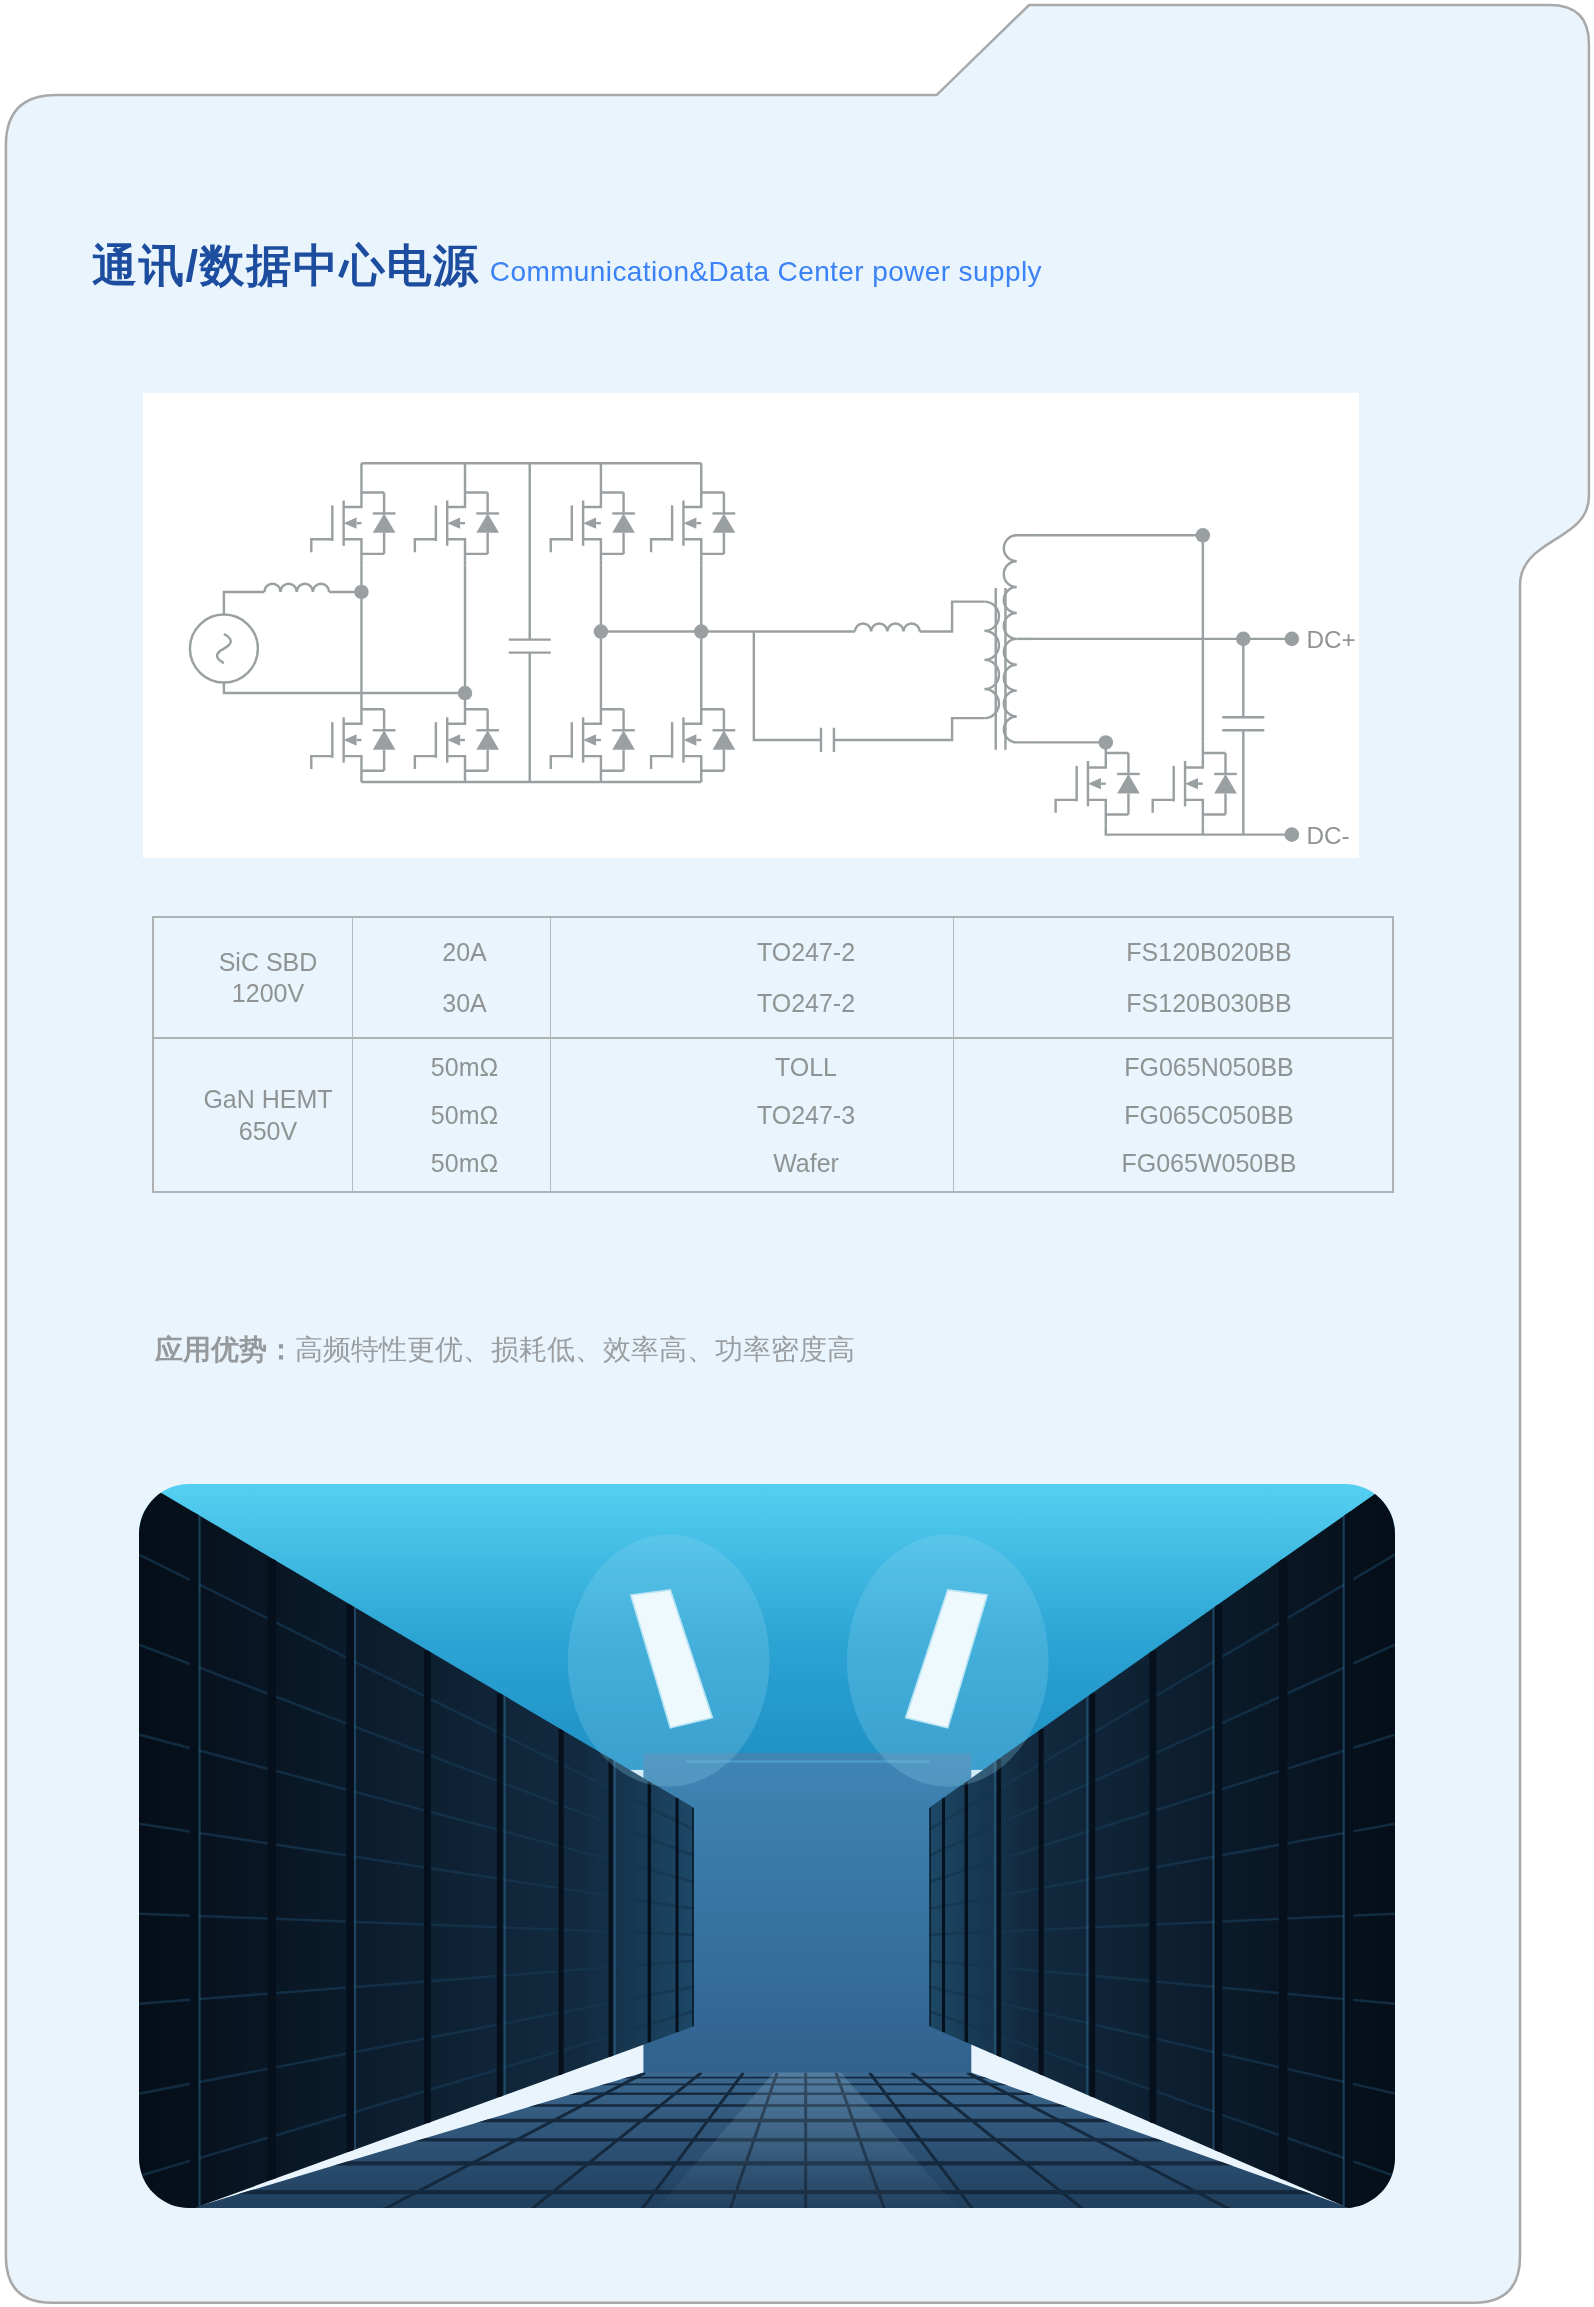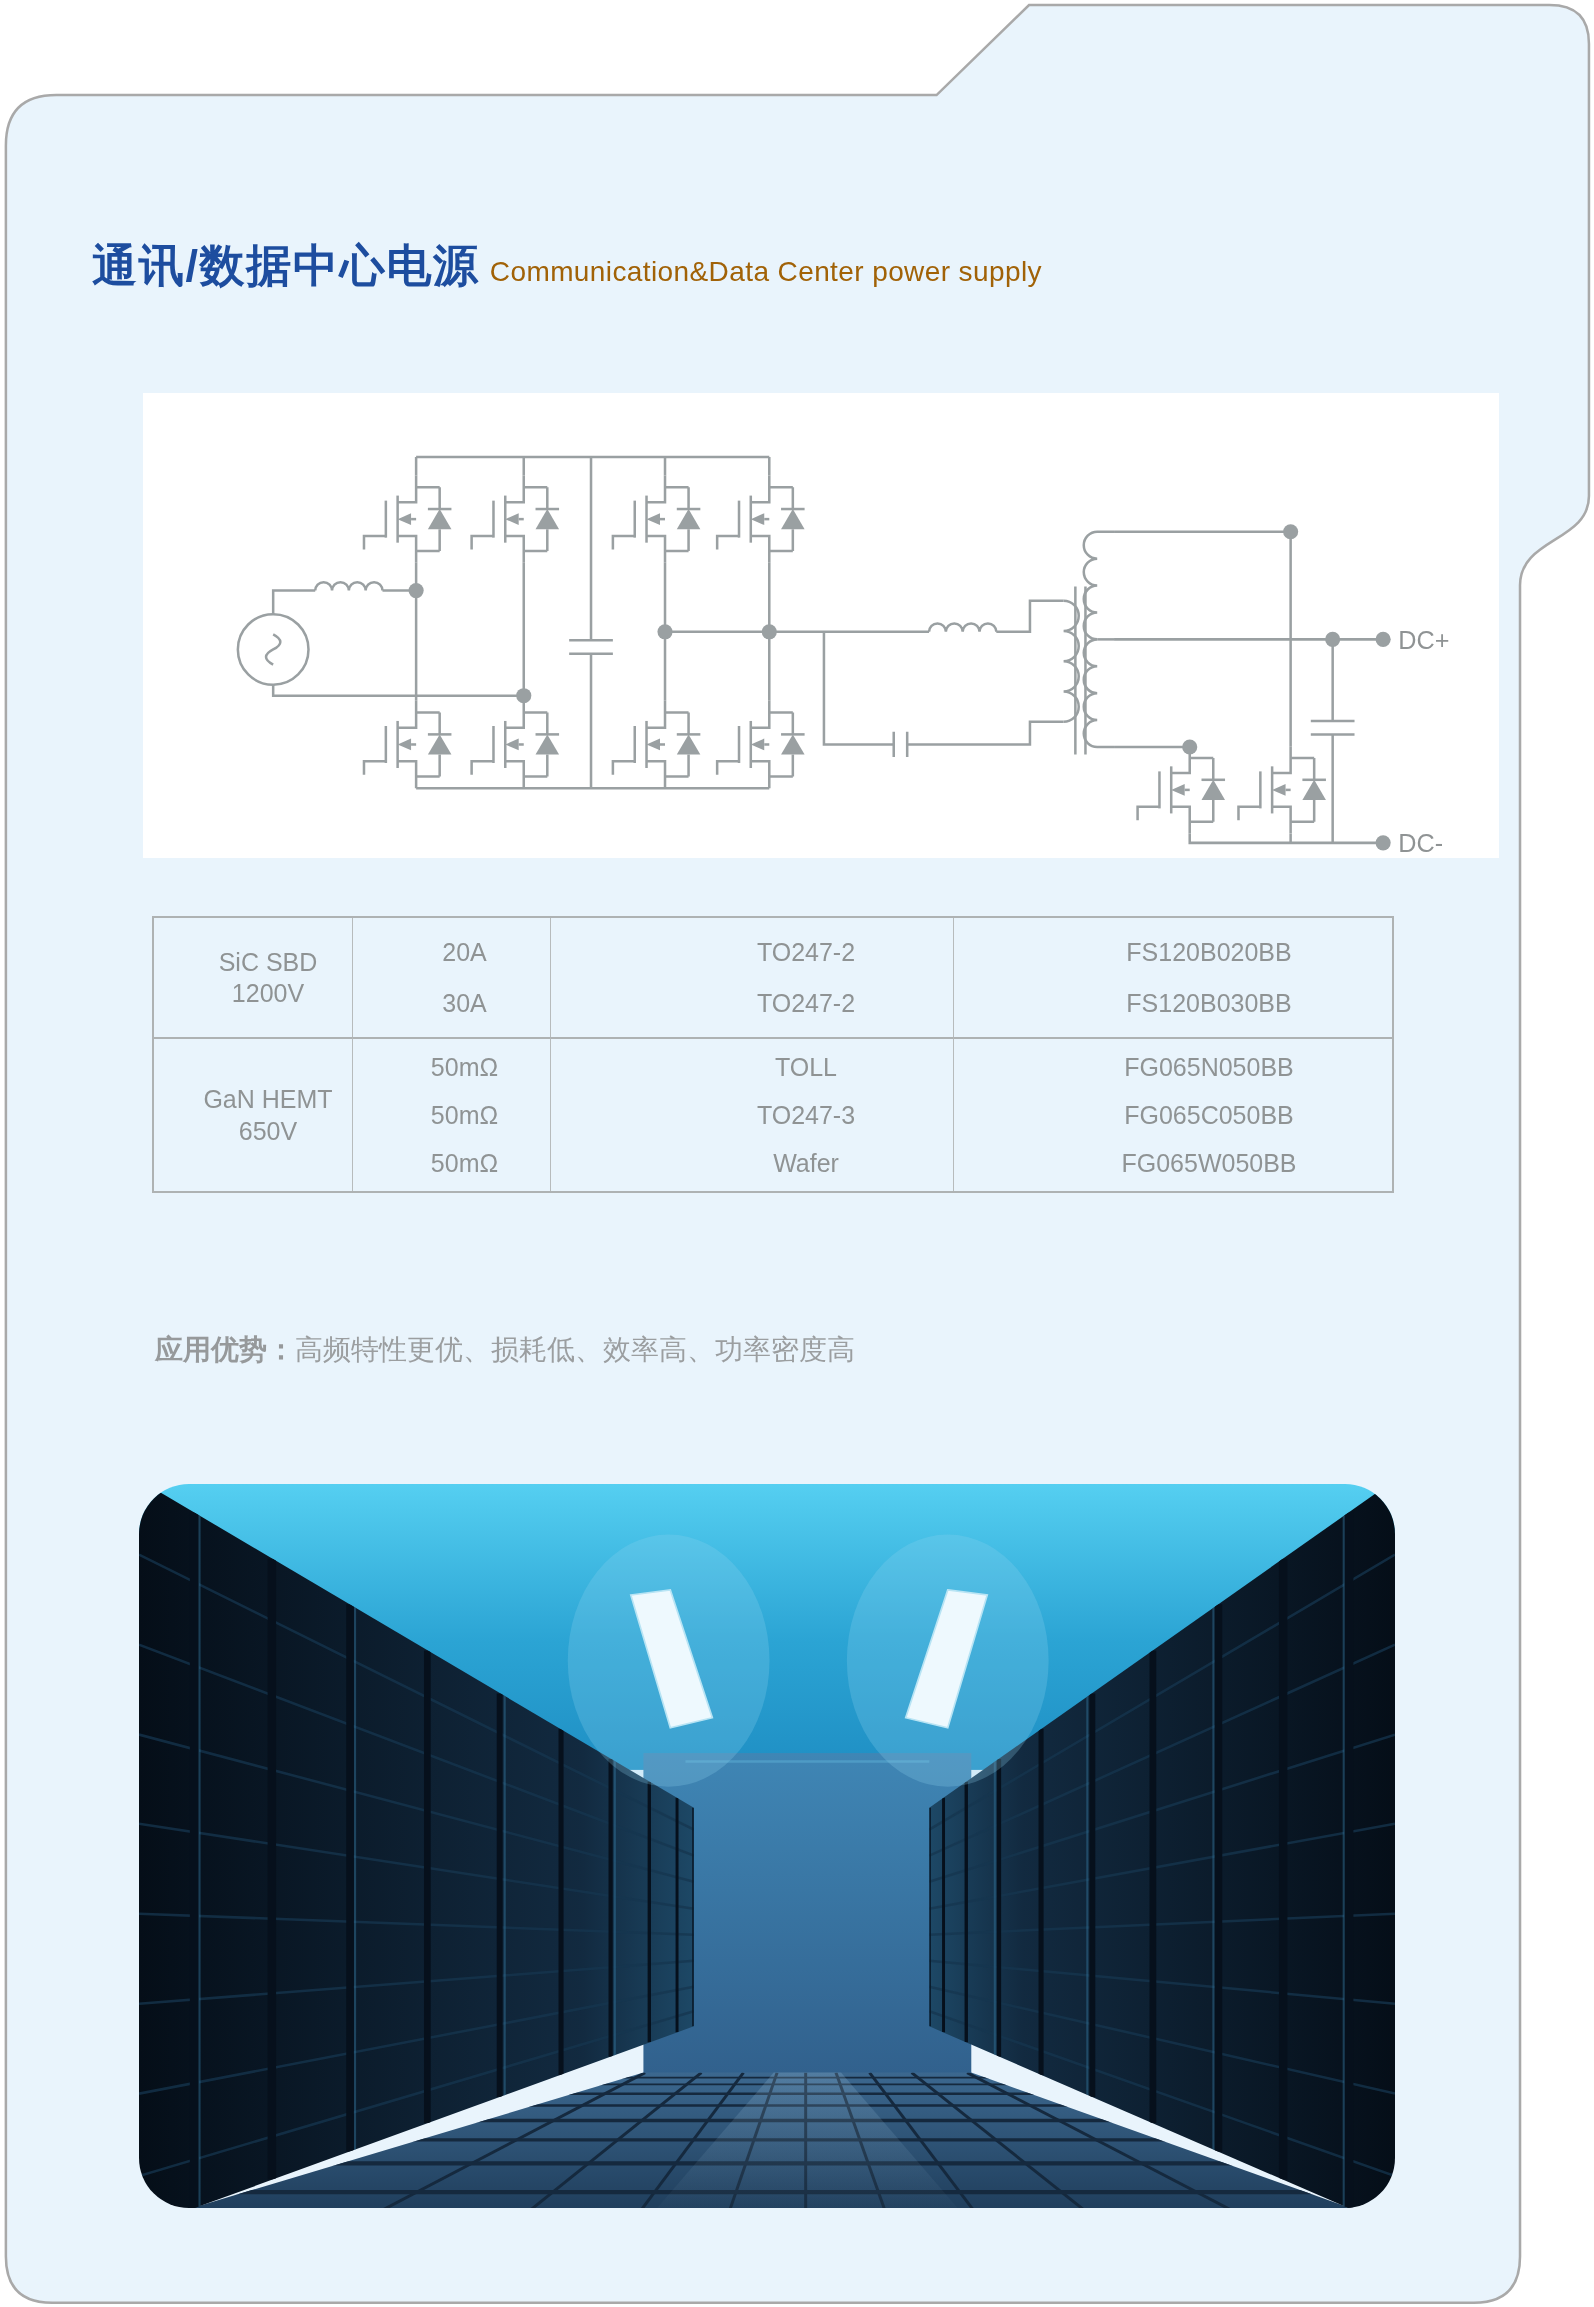--- a/index.html
+++ b/index.html
@@ -1,22 +1,22 @@
 <!DOCTYPE html>
 <html style="font-size:13.5px"><head>
 <meta charset="utf-8">
 <style>
   html,body{margin:0;padding:0;background:#ffffff;}
   .page{position:relative;width:1594px;height:2307px;background:#ffffff;overflow:hidden;
         font-family:"Liberation Sans", sans-serif;}
   .folder-svg{position:absolute;left:0;top:0;}
   .title-row{position:absolute;left:92px;top:236px;display:flex;align-items:baseline;gap:10px;white-space:nowrap;}
   .title-zh{font-size:45px;font-weight:700;color:#1d4d9f;letter-spacing:1.7px;text-align:right;}
-  .title-en{font-size:28px;color:#a16207;letter-spacing:0.4px;}
-  .circuit-box{position:absolute;left:143px;top:393px;width:1356px;height:465px;background:#ffffff;}
+  .title-en{font-size:28px;color:#3b82f6;letter-spacing:0.4px;}
+  .circuit-box{position:absolute;left:143px;top:393px;width:1216px;height:465px;background:#ffffff;}
   .circuit-box svg{display:block;width:100%;height:100%;}
   .spec-table{position:absolute;left:152px;top:916px;width:1242px;height:277px;
               border:2.5px solid #aeb2b3;box-sizing:border-box;display:grid;
               grid-template-columns:198px 198px 403px 1fr;grid-template-rows:119px 1fr;}
   .cell{display:flex;flex-direction:column;justify-content:center;box-sizing:border-box;
         color:#8f9394;font-size:25px;line-height:1.12;text-align:center;}
   .cell.bl{border-left:1.7px solid #b7bbbc;}
   .cell.bt{border-top:2.5px solid #aeb2b3;}
   .cell.c0{padding-left:30px;gap:3.4px;}
   .cell.c1{padding-left:26px;}

